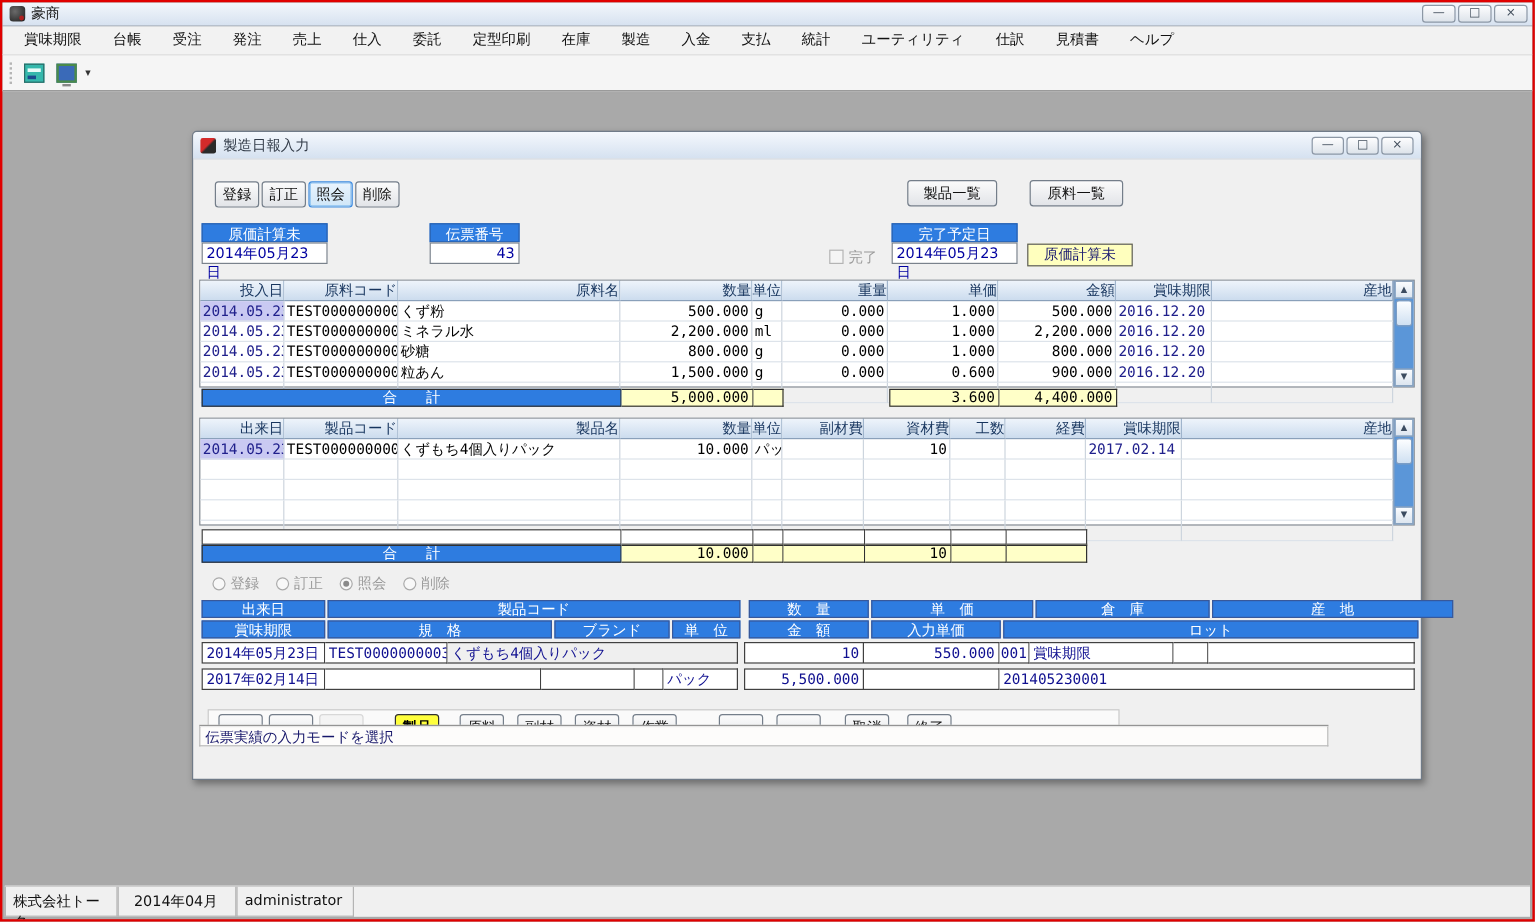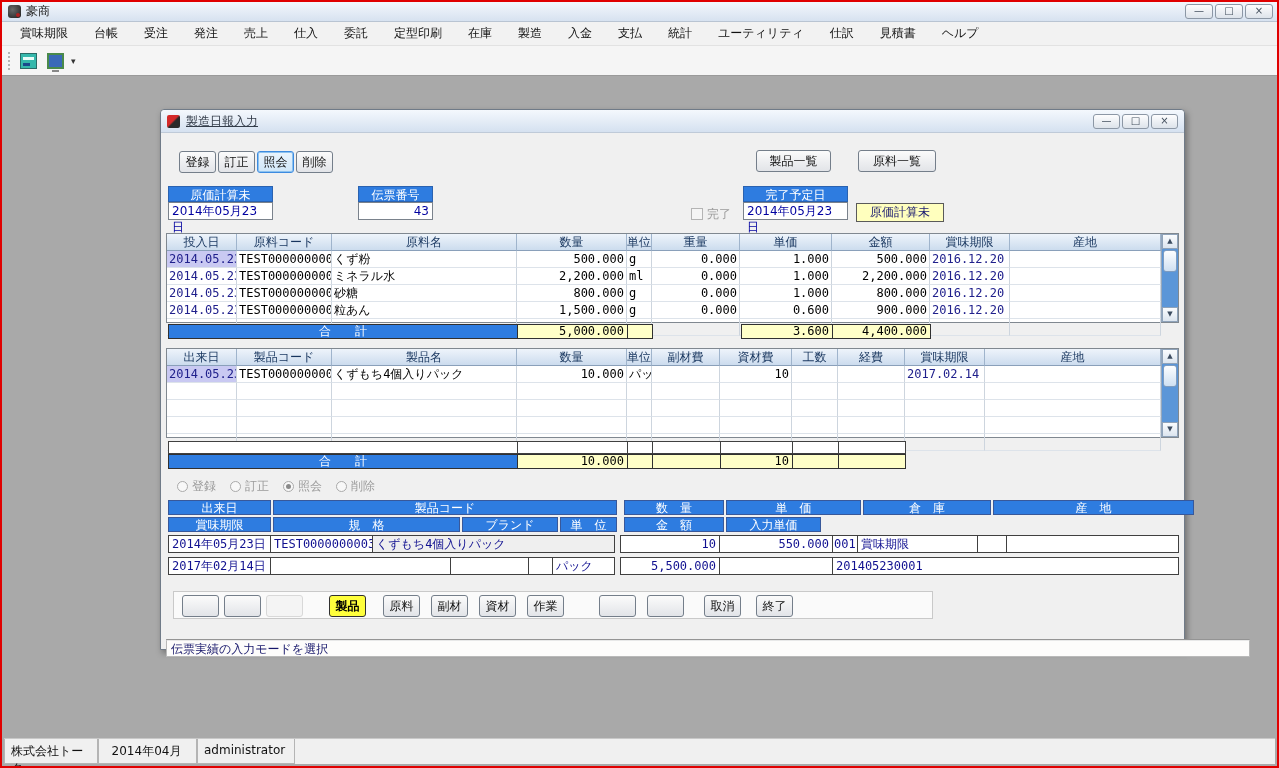--- a/index.html
+++ b/index.html
@@ -23,33 +23,33 @@
   .tb-icon2 { width:17px; height:16px; border:2px solid #4a8a4a; background:#3a6ab8; position:relative; margin-right:3px; }
   .tb-icon2::after { content:""; position:absolute; left:3px; bottom:-5px; width:7px; height:2px; background:#888; }
   .tb-caret { font-size:9px; color:#333; margin-left:4px; }
 
   .desktop { position:absolute; top:76px; left:2px; right:2px; bottom:28px; background:#a9a9a9; }
 
   
   .dialog { position:absolute; left:156px; top:31px; width:1025px; height:541px; background:#f0f0f0; border:1px solid #707b88; border-radius:4px 4px 0 0; box-shadow:2px 3px 6px rgba(0,0,0,.35); }
   .dlg-title { height:23px; background:linear-gradient(#f4f8fd,#d5e1f0); border-bottom:1px solid #bfcad8; border-radius:4px 4px 0 0; display:flex; align-items:center; padding:0 6px; }
   .dlg-icon { width:13px; height:13px; background:linear-gradient(135deg,#d42a2a 45%,#2a2a2a 55%); border-radius:2px; margin-right:6px; }
-  .dlg-title-text { font-size:12px; color:#333c49;text-decoration:underline; }
+  .dlg-title-text { font-size:12px; color:#333c49; }
   .dbtn { width:27px; height:15px; }
 
   .abs { position:absolute; }
   .btn { border:1px solid #747e8a; border-radius:3px; background:linear-gradient(#fbfbfb,#e2e4e8); font-size:12px; color:#111; text-align:center; line-height:20px; height:22px; }
   .btn.focused { border:1px solid #3d8be0; background:linear-gradient(#eaf4fd,#cfe6f8); box-shadow:0 0 0 1px #8cc2ef inset; }
   .bluehead { background:#2e7ce0; color:#fff; font-size:12px; text-align:center; line-height:16px; height:16px; border:1px solid #2a62b0; }
   .fval { background:#fff; border:1px solid #7a828c; color:#0000a0; font-size:12px; line-height:16px; height:18px; padding:0 3px; }
 
   
   .gtable { position:absolute; background:#fff; border:1px solid #808890; }
   .trow { display:flex; height:17px; }
-  .th { background:linear-gradient(#eef4fb,#ccdcee); border-right:1px solid #9fb4cc; border-bottom:1px solid #8aa0ba; color:#17355e; font-size:12px; text-align:center; line-height:16px; }
+  .th { background:linear-gradient(#eef4fb,#ccdcee); border-right:1px solid #9fb4cc; border-bottom:1px solid #8aa0ba; color:#17355e; font-size:12px; text-align:right; line-height:16px; }
   .td { border-right:1px solid #cdd5de; border-bottom:1px solid #dde3ea; font-size:12px; color:#000; line-height:16px; padding:0 2px; overflow:hidden; white-space:nowrap; font-family:"DejaVu Sans Mono","DejaVu Sans",monospace; }
   .date { color:#20208c; }
   .sel { background:#c9c9f2; }
   .r { text-align:right; }
   .t1 .c0{width:70px}.t1 .c1{width:95px}.t1 .c2{width:185px}.t1 .c3{width:110px}.t1 .c4{width:25px}.t1 .c5{width:88px}.t1 .c6{width:92px}.t1 .c7{width:98px}.t1 .c8{width:80px}.t1 .c9{flex:1}
   .t2 .c0{width:70px}.t2 .c1{width:95px}.t2 .c2{width:185px}.t2 .c3{width:110px}.t2 .c4{width:25px}.t2 .c5{width:68px}.t2 .c6{width:72px}.t2 .c7{width:46px}.t2 .c8{width:67px}.t2 .c9{width:80px}.t2 .c10{flex:1}
 
   .vscroll { position:absolute; right:0; top:0; bottom:0; width:17px; border-left:1px solid #93a6bc; background:#5b96d8; display:flex; flex-direction:column; }
   .sb-btn { height:15px; background:linear-gradient(#fafcfe,#dce5ef); border:1px solid #8fa3ba; font-size:7px; color:#3c4c60; text-align:center; line-height:13px; }
   .sb-thumb { height:22px; margin:1px 1px; background:linear-gradient(#fdfeff,#cfe0f2); border:1px solid #7e9cc0; border-radius:3px; }
@@ -378,31 +378,32 @@
           <span>削除</span>
         </span>
     </div>
 
     <div class="drow" style="left:7px;top:390px">
       <div class="dh" style="width:103px">出来日</div>
       <div class="dh" style="width:344px">製品コード</div>
       <div class="dgap"></div>
       <div class="dh" style="width:100px">数　量</div>
       <div class="dh" style="width:135px">単　価</div>
-      <div class="dh" style="width:128px">倉　庫</div>
+      <div class="dh" style="width:145px">倉　庫</div>
       <div class="dh" style="width:201px">産　地</div>
     </div>
     <div class="drow" style="left:7px;top:407px">
       <div class="dh" style="width:103px">賞味期限</div>
       <div class="dh" style="width:187px">規　格</div>
       <div class="dh" style="width:96px">ブランド</div>
       <div class="dh" style="width:57px">単　位</div>
       <div class="dgap"></div>
       <div class="dh" style="width:100px">金　額</div>
-      <div class="dh" style="width:95px">入力単価</div>
+      <div class="dh" style="width:108px">入力単価</div>
+      <div class="dh" style="width:346px">ロット</div>
     </div>
 
     <div class="drow" style="left:7px;top:425px">
       <div class="dc first" style="width:103px">2014年05月23日</div>
       <div class="dc" style="width:102px">TEST00000000037</div>
       <div class="dc" style="width:242px;background:#efefef">くずもち4個入りパック</div>
       <div class="dgap"></div>
       <div class="dc first r" style="width:100px">10</div>
       <div class="dc r" style="width:113px">550.000</div>
       <div class="dc" style="width:25px;padding:0 1px">001</div>
@@ -430,21 +431,21 @@
       <div class="btn sbtn" style="left:209px">原料</div>
       <div class="btn sbtn" style="left:257px">副材</div>
       <div class="btn sbtn" style="left:305px">資材</div>
       <div class="btn sbtn" style="left:353px">作業</div>
       <div class="btn sbtn" style="left:425px"></div>
       <div class="btn sbtn" style="left:473px"></div>
       <div class="btn sbtn" style="left:530px">取消</div>
       <div class="btn sbtn" style="left:582px">終了</div>
     </div>
 
-    <div class="dlg-status" style="left:5px;top:529px;width:1084px;height:18px">伝票実績の入力モードを選択</div>
+    <div class="dlg-status" style="left:5px;top:494px;width:941px;height:18px">伝票実績の入力モードを選択</div>
   </div>
 </div>
 
 <div class="statusbar">
   <div class="spanel" style="width:94px">株式会社トーク</div>
   <div class="spanel" style="width:99px;text-align:center">2014年04月</div>
   <div class="spanel" style="width:98px">administrator</div>
 </div>
 
 </body></html>

